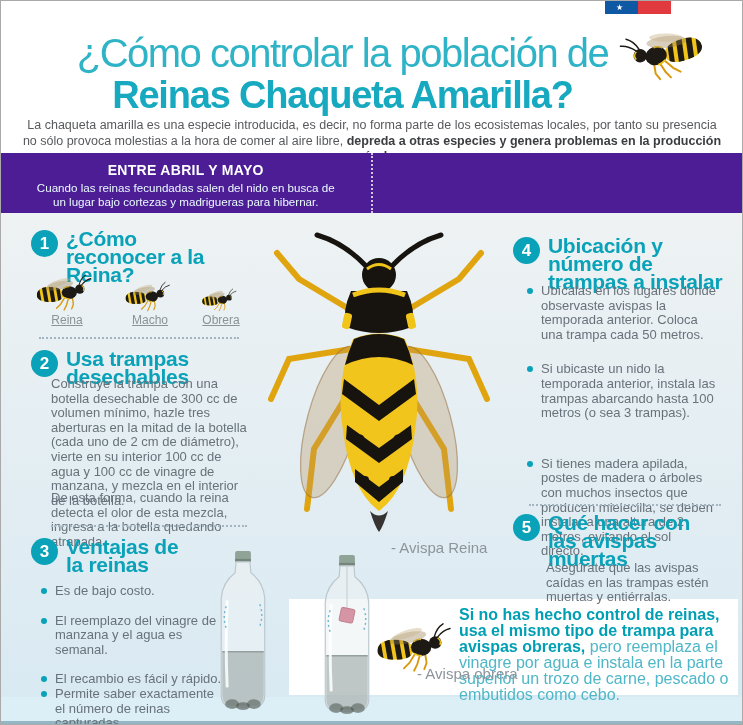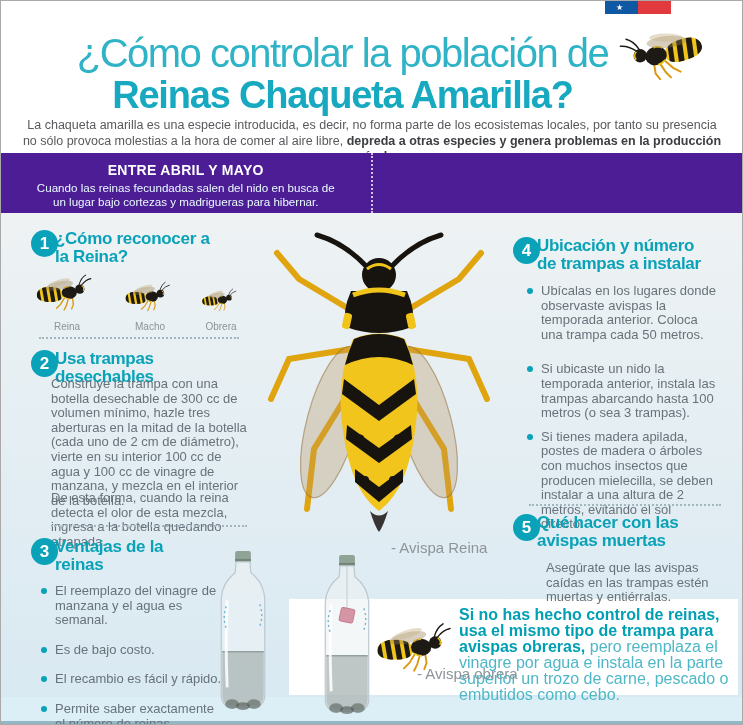--- a/index.html
+++ b/index.html
@@ -34,34 +34,34 @@
            background:linear-gradient(180deg,#eef2f3 0%,#e4eef3 45%,#d8e9f2 100%);}
   .white-band{position:absolute;top:598px;left:288px;width:449px;height:96px;background:#ffffff;}
   .bottom-strip{position:absolute;bottom:0;left:0;width:743px;height:27px;background:#dceef6;
                 border-bottom:3px solid #93b7c4;box-sizing:border-box;}
 
   
   .section{position:absolute;}
   .num-badge{position:absolute;left:0;top:0;width:27px;height:27px;border-radius:50%;
              background:#0aa2b8;color:#ffffff;font-weight:bold;font-size:17px;
              display:flex;align-items:center;justify-content:center;}
-  .sec-title{margin-left:24px;font-size:17px;line-height:18px;font-weight:bold;
+  .sec-title{margin-left:35px;font-size:21px;line-height:18px;font-weight:bold;
              color:#0aa2b8;letter-spacing:-0.3px;}
   .body-text{font-size:13px;line-height:14.6px;color:#68727a;}
   .dotted-sep{border-top:2px dotted #a3b6c0;height:0;position:absolute;}
 
   ul.bullets{list-style:none;margin:0;padding:0;}
   ul.bullets li{position:relative;padding-left:14px;}
   ul.bullets li::before{content:"";position:absolute;left:0;top:4px;width:6px;height:6px;
                         border-radius:50%;background:#0aa2b8;}
 
   .wasp-row{position:absolute;left:34px;top:270px;width:206px;display:flex;
             align-items:flex-end;justify-content:space-between;}
   .wasp-fig{display:flex;flex-direction:column;align-items:center;}
-  .wasp-fig .cap{font-size:10px;color:#8b9298;margin-top:8px;}
+  .wasp-fig .cap{font-size:12px;color:#8b9298;margin-top:0;text-decoration:underline;}
 
   .photo-label{position:absolute;font-size:15px;color:#8d949b;}
 
   
   .worker-note{position:absolute;left:458px;top:606px;width:275px;
                font-size:16px;line-height:16px;}
   .worker-note b{color:#009fb4;}
   .worker-note span.reg{color:#4fb7c7;}
 
   svg{display:block;}
@@ -223,33 +223,33 @@
   </div>
   <div class="body-text" style="position:absolute;left:50px;top:376px;width:198px">Construye la trampa con una botella desechable de 300 cc de volumen mínimo, hazle tres aberturas en la mitad de la botella (cada uno de 2 cm de diámetro), vierte en su interior 100 cc de agua y 100 cc de vinagre de manzana, y mezcla en el interior de la botella.</div>
   <div class="body-text" style="position:absolute;left:50px;top:490px;width:198px">De esta forma, cuando la reina detecta el olor de esta mezcla, ingresa a la botella quedando atrapada.</div>
   <div class="dotted-sep" style="left:50px;top:524px;width:196px"></div>
 
   <div class="section" style="left:30px;top:537px;width:200px">
     <div class="num-badge">3</div>
     <div class="sec-title" style="width:120px">Ventajas de la reinas</div>
   </div>
   <ul class="bullets body-text" style="position:absolute;left:40px;top:583px;width:182px">
+    <li style="margin-bottom:15px">Es de bajo costo.</li>
     <li style="margin-bottom:15px">El reemplazo del vinagre de manzana y el agua es semanal.</li>
-    <li style="margin-bottom:15px">Es de bajo costo.</li>
-    <li style="margin-bottom:15px">El recambio es fácil y rápido.</li>
+    <li style="">El recambio es fácil y rápido.</li>
     <li>Permite saber exactamente el número de reinas capturadas.</li>
   </ul>
 
   <div class="section" style="left:512px;top:236px;width:220px">
     <div class="num-badge">4</div>
     <div class="sec-title" style="width:175px">Ubicación y número de trampas a instalar</div>
   </div>
   <ul class="bullets body-text" style="position:absolute;left:526px;top:283px;width:190px">
     <li style="margin-bottom:20px">Ubícalas en los lugares donde observaste avispas la temporada anterior. Coloca una trampa cada 50 metros.</li>
-    <li style="margin-bottom:9px">Si ubicaste un nido la temporada anterior, instala las trampas abarcando hasta 100 metros (o sea 3 trampas).</li>
+    <li style="margin-bottom:36px">Si ubicaste un nido la temporada anterior, instala las trampas abarcando hasta 100 metros (o sea 3 trampas).</li>
     <li>Si tienes madera apilada, postes de madera o árboles con muchos insectos que producen mielecilla, se deben instalar a una altura de 2 metros, evitando el sol directo.</li>
   </ul>
   <div class="dotted-sep" style="left:528px;top:503px;width:192px"></div>
 
   <div class="section" style="left:512px;top:513px;width:220px">
     <div class="num-badge">5</div>
     <div class="sec-title" style="width:160px">Qué hacer con las avispas muertas</div>
   </div>
   <div class="body-text" style="position:absolute;left:545px;top:560px;width:175px">Asegúrate que las avispas caídas en las trampas estén muertas y entiérralas.</div>
 

